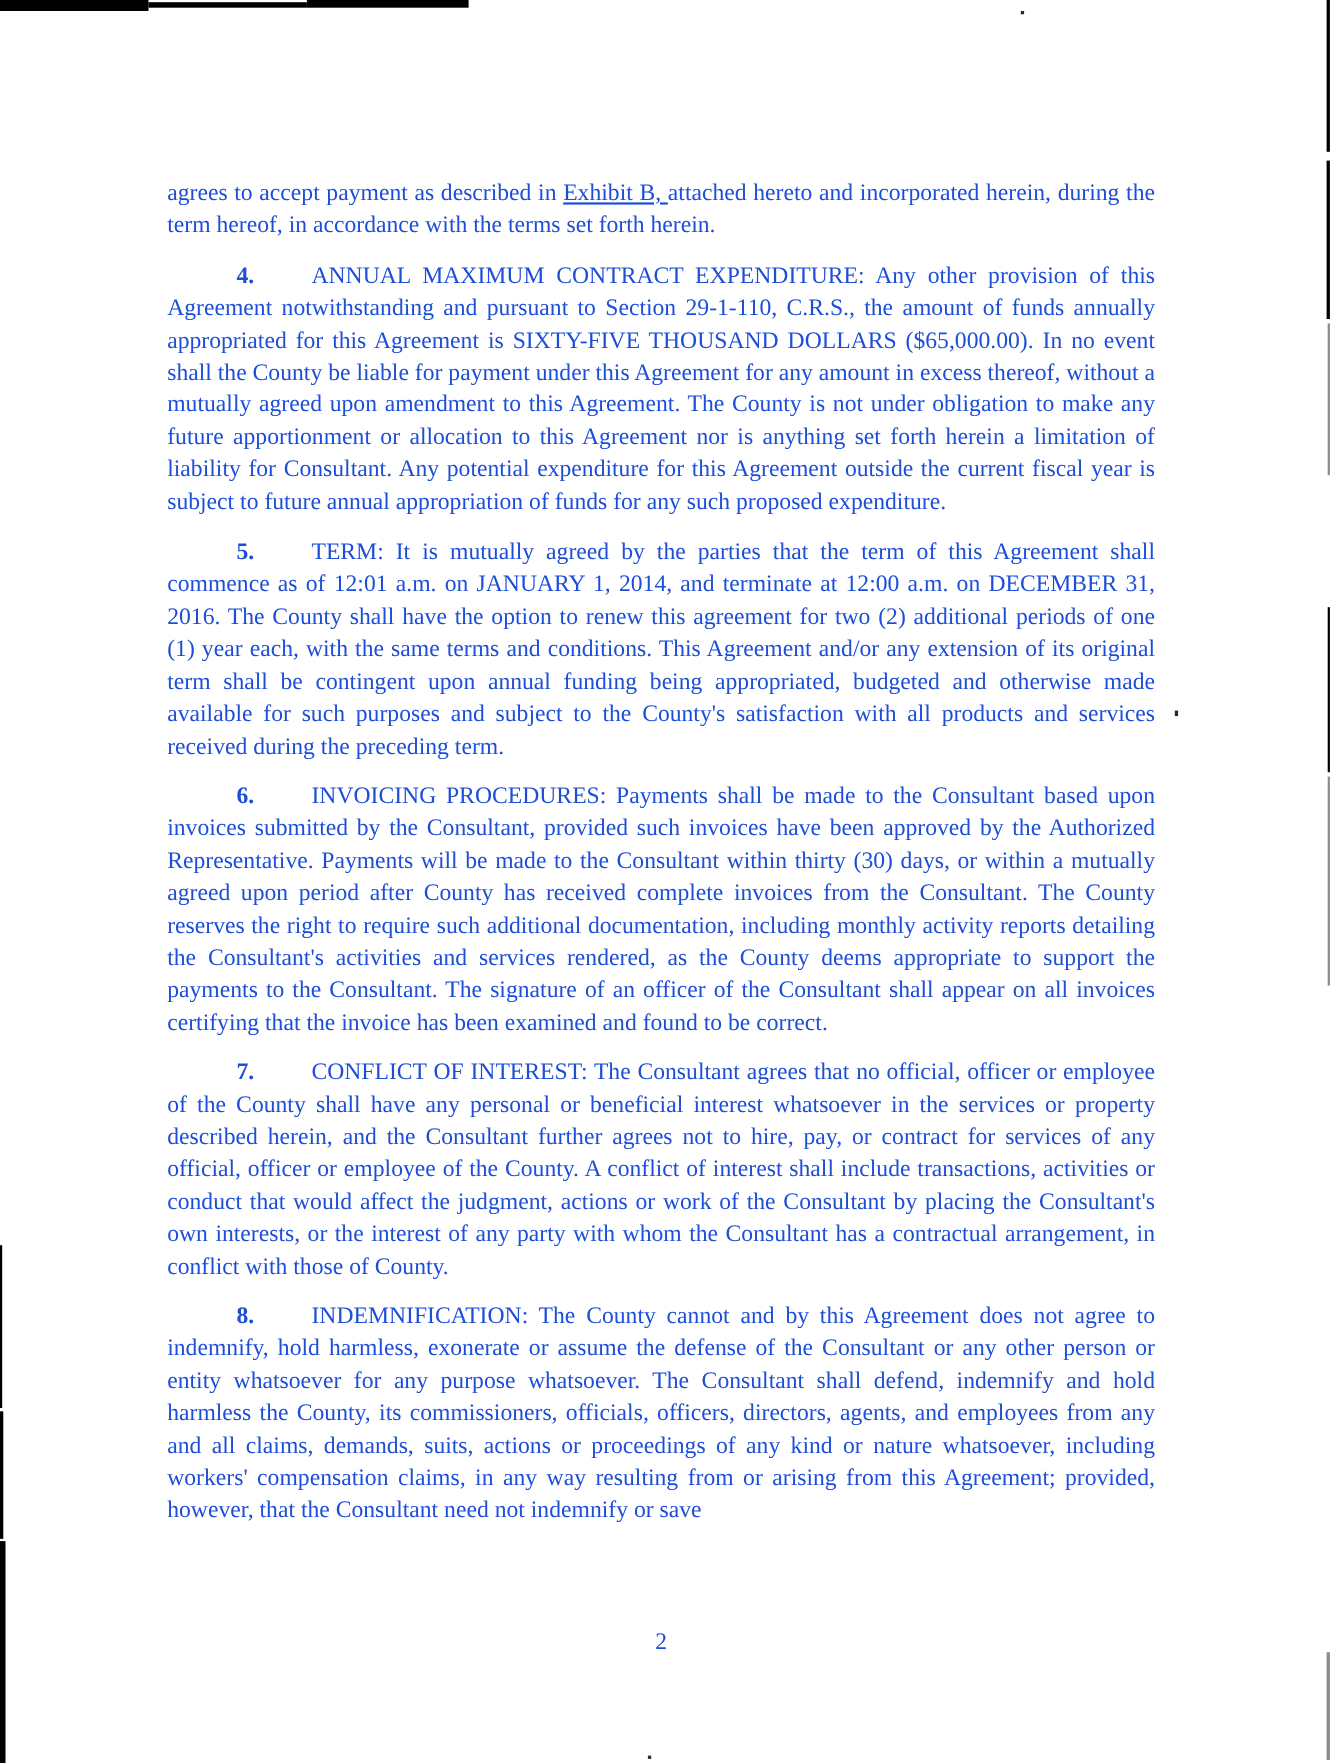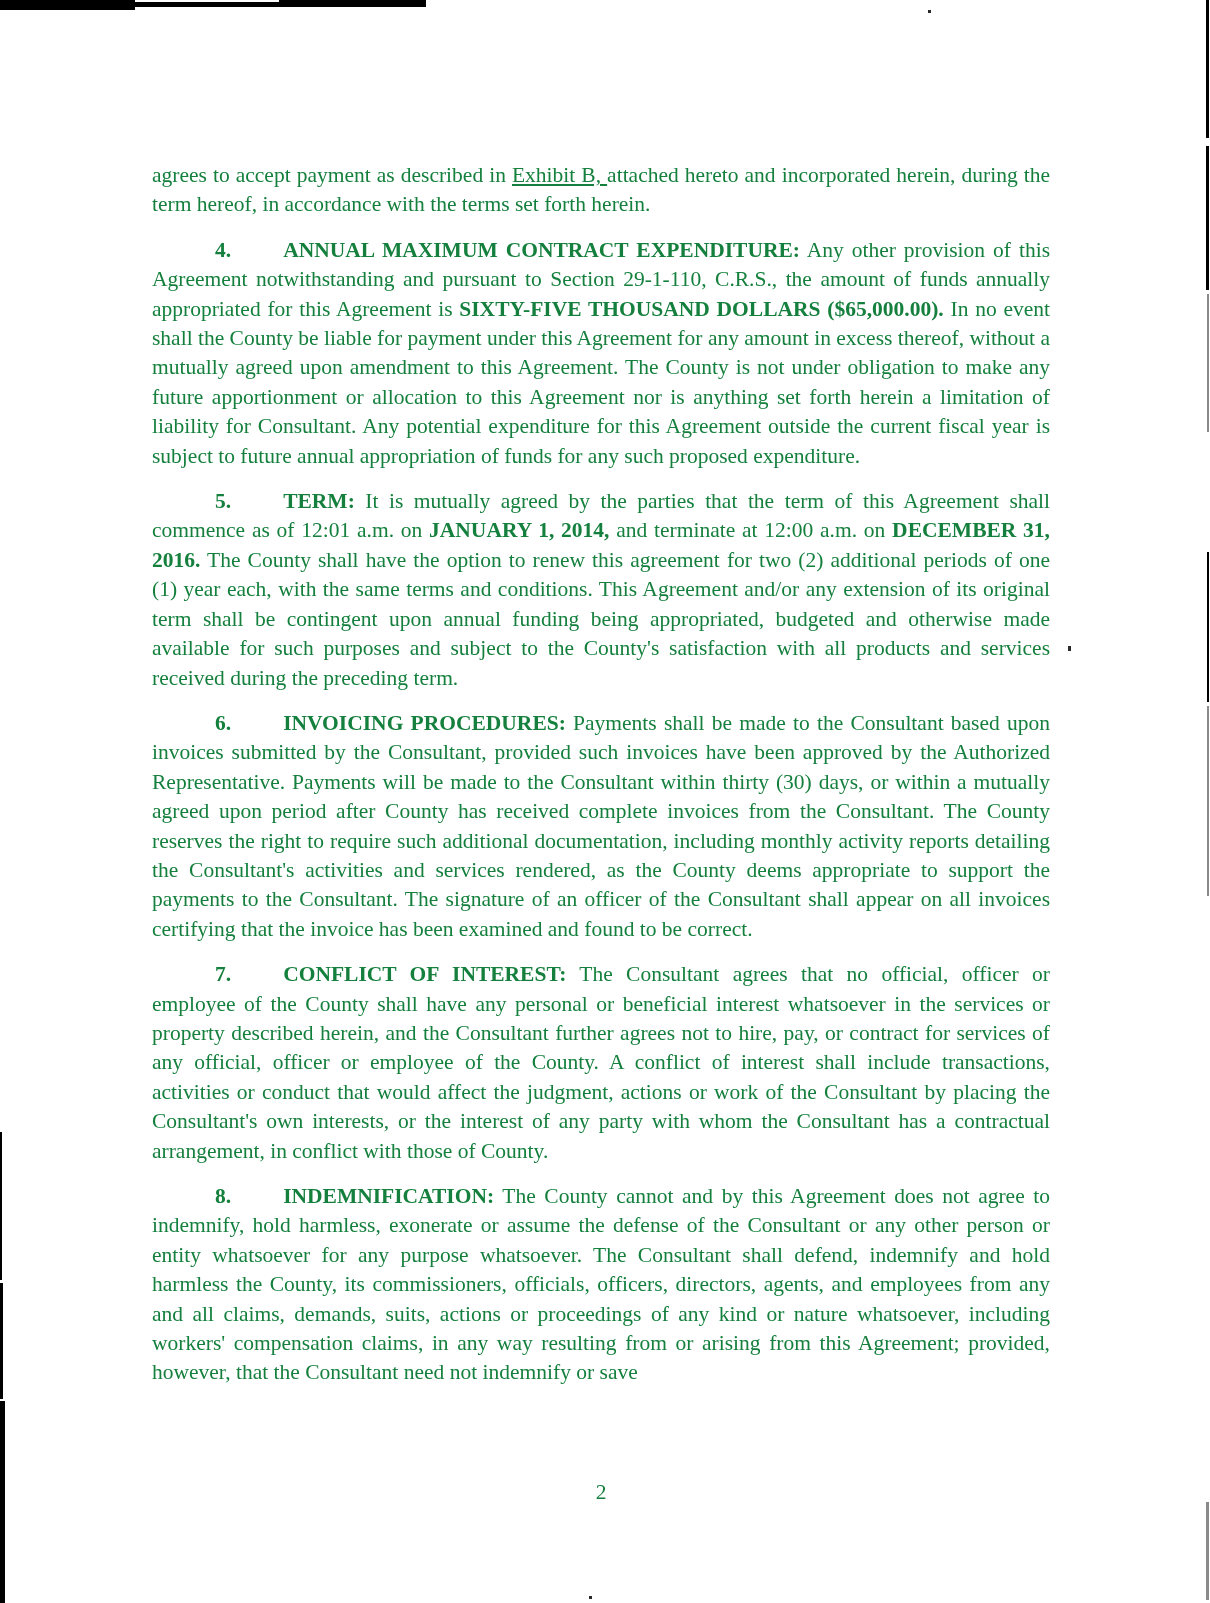--- a/index.html
+++ b/index.html
@@ -3,36 +3,36 @@
 <meta charset="utf-8">
 <style>
   html, body { margin: 0; padding: 0; background: #e8e8e8; }
   .sheet {
     position: relative;
     width: 1210px;
     height: 1603px;
     background: #ffffff;
     overflow: hidden;
     font-family: "Liberation Serif", serif;
-    color: #15803d;
+    color: #1d4ed8;
   }
   .textblock {
     position: absolute;
     left: 152px;
     top: 161px;
     width: 898px;
     font-size: 21.5px;
     line-height: 29.4px;
     text-align: justify;
   }
   .textblock p { margin: 0 0 16px 0; }
   p.sec { text-indent: 63px; }
   .num { font-weight: bold; }
   .tab { display: inline-block; width: 52px; }
-  .b { font-weight: bold; }
+  .b { font-weight: normal; }
   .u { text-decoration: underline; }
   .footer {
     position: absolute;
     left: 152px;
     top: 1480px;
     width: 898px;
     text-align: center;
     font-size: 21.5px;
   }
   .art { position: absolute; background: #000000; }

